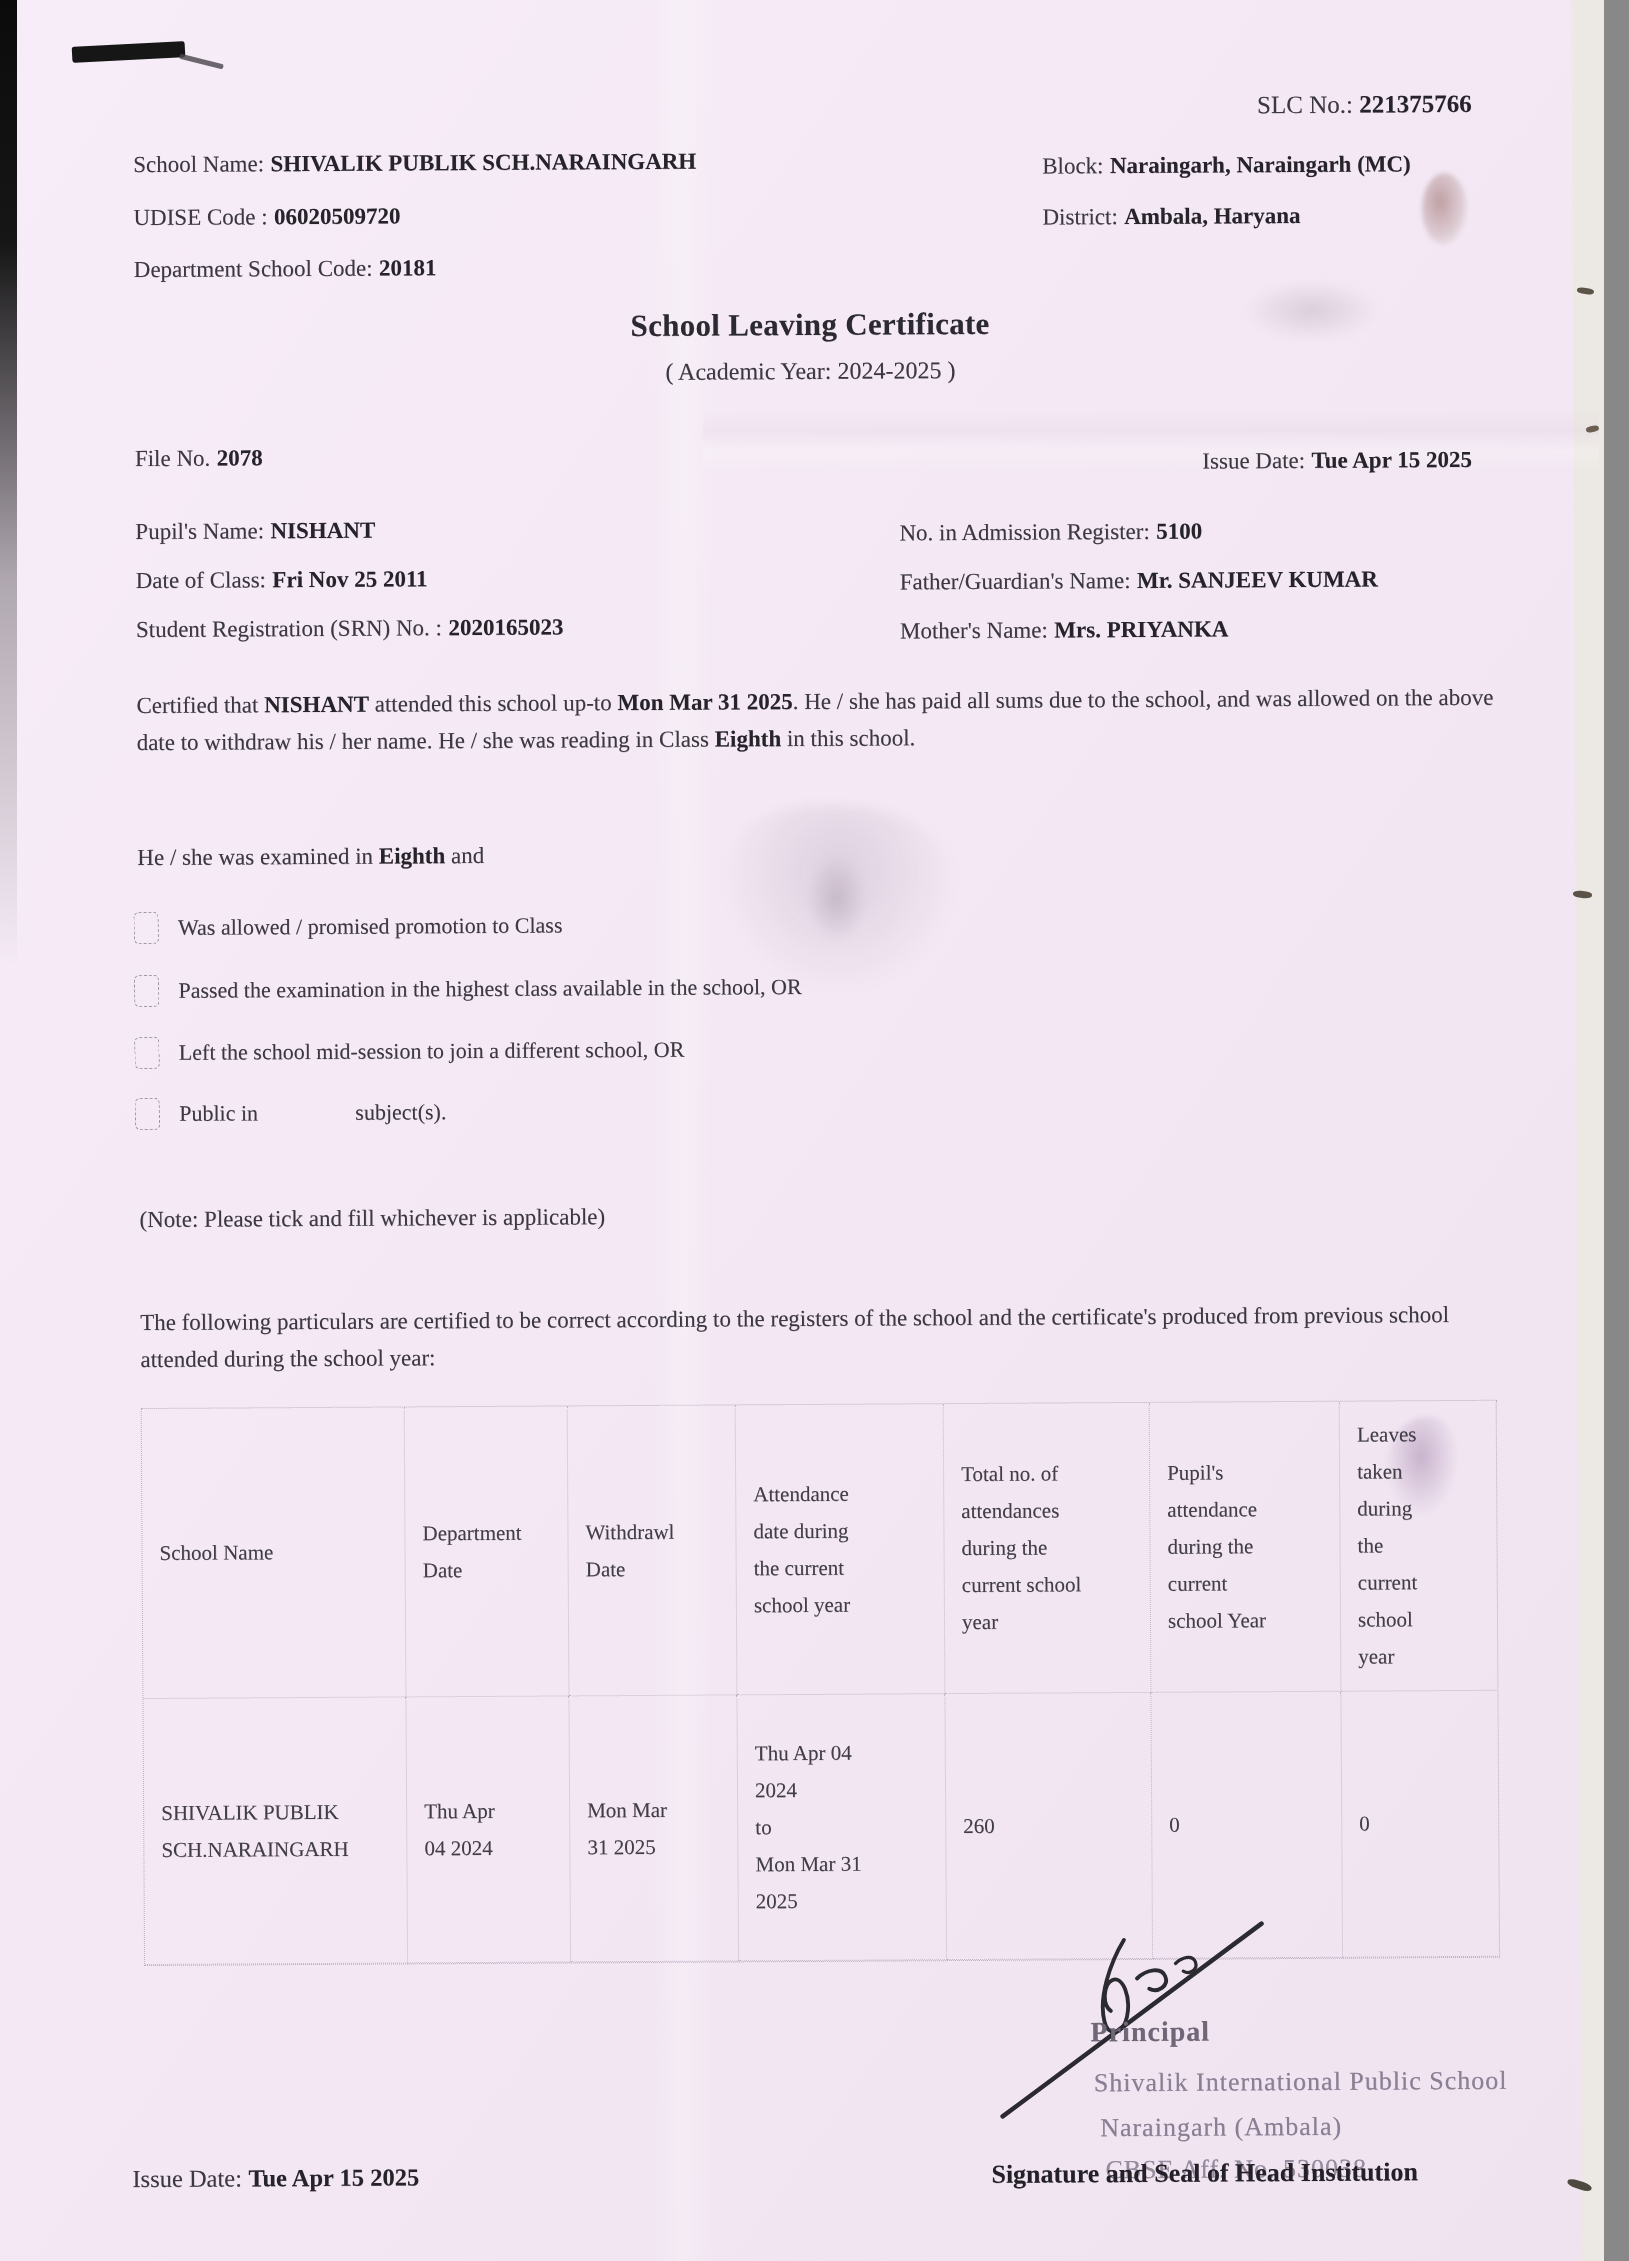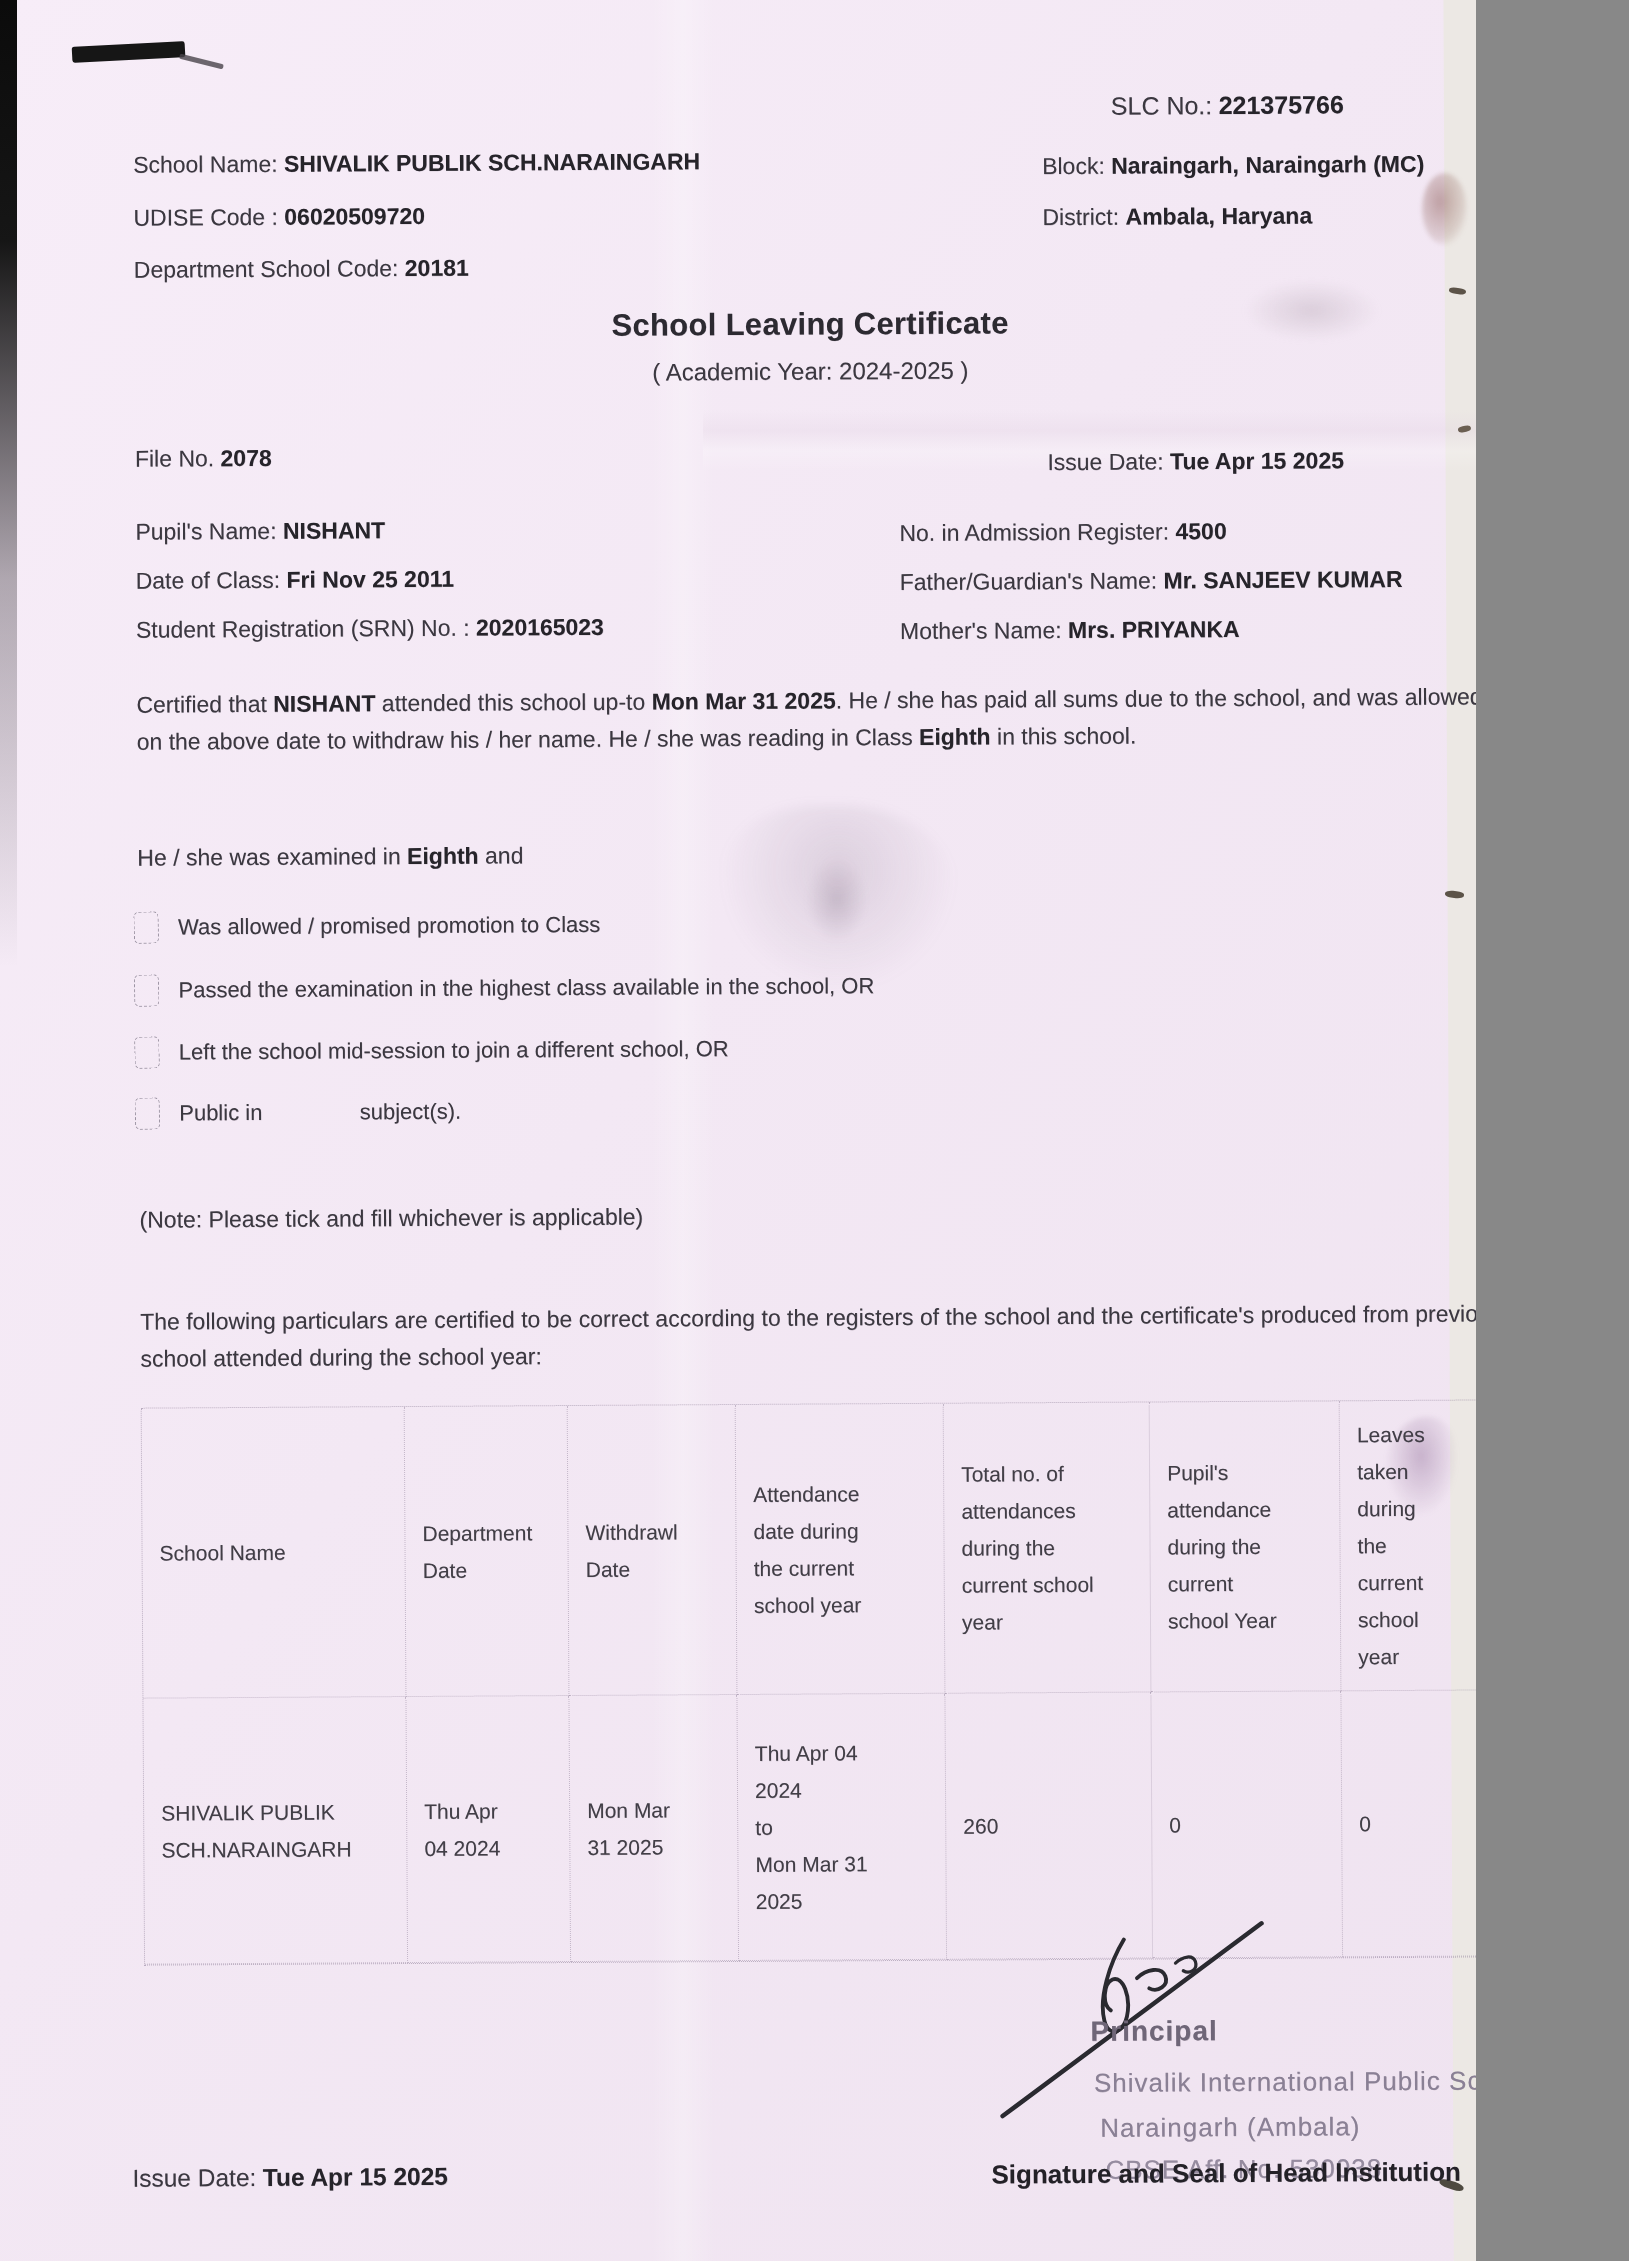--- a/index.html
+++ b/index.html
@@ -1,19 +1,19 @@
 <!DOCTYPE html>
 <html style="font-size:10.3px"><head>
 <meta charset="utf-8">
 <style>
   html,body{margin:0;padding:0;background:#888;}
   .page{
-    position:relative;width:1476px;height:2261px;overflow:hidden;
+    position:relative;width:1604px;height:2261px;overflow:hidden;
     background:linear-gradient(125deg,#f7edf8 0%,#f3e8f4 45%,#efe3f0 100%);
-    font-family:Liberation Sans, sans-serif;
+    font-family:Liberation Serif, serif;
     color:#3b3840;
   }
   .content{position:absolute;inset:0;transform:rotate(-0.35deg);transform-origin:50% 50%;
     text-shadow:0.3px 0.3px 0.6px rgba(80,70,85,0.35);}
   .abs{position:absolute;white-space:nowrap;}
   .lbl{font-weight:400;}
   b,.val{font-weight:bold;color:#26242a;margin-left:6.4px;} .fs36{font-size:23px;}
 
   .slc{top:94px;right:126px;font-size:25px;}
   .row-school{left:139px;top:148px;}
@@ -123,21 +123,21 @@
     <div class="abs row-district fs36"><span class="lbl">District:</span><b>Ambala, Haryana</b></div>
     <div class="abs row-dept fs36"><span class="lbl">Department School Code:</span><b>20181</b></div>
 
     <div class="abs title">School Leaving Certificate</div>
     <div class="abs subtitle">( Academic Year: 2024-2025 )</div>
 
     <div class="abs file-no fs36"><span class="lbl">File No.</span><b>2078</b></div>
     <div class="abs issue-top"><span class="lbl">Issue Date:</span><b>Tue Apr 15 2025</b></div>
 
     <div class="abs pupil-name fs36"><span class="lbl">Pupil's Name:</span><b>NISHANT</b></div>
-    <div class="abs adm-reg fs36"><span class="lbl">No. in Admission Register:</span><b>4500</b></div>
+    <div class="abs adm-reg fs36"><span class="lbl">No. in Admission Register:</span><b>5100</b></div>
     <div class="abs dob fs36"><span class="lbl">Date of Class:</span><b>Fri Nov 25 2011</b></div>
     <div class="abs father fs36"><span class="lbl">Father/Guardian's Name:</span><b>Mr. SANJEEV KUMAR</b></div>
     <div class="abs srn fs36"><span class="lbl">Student Registration (SRN) No. :</span><b>2020165023</b></div>
     <div class="abs mother fs36"><span class="lbl">Mother's Name:</span><b>Mrs. PRIYANKA</b></div>
 
     <div class="abs para certified"><span>Certified that </span><b style="margin-left:0">NISHANT</b><span> attended this school up-to </span><b style="margin-left:0">Mon Mar 31 2025</b><span>. He / she has paid all sums due to the school, and was allowed on the above date to withdraw his / her name. He / she was reading in Class </span><b style="margin-left:0">Eighth</b><span> in this school.</span></div>
 
     <div class="abs examined"><span>He / she was examined in </span><b style="margin-left:0">Eighth</b><span> and</span></div>
 
     <div class="cb-row cb1">

